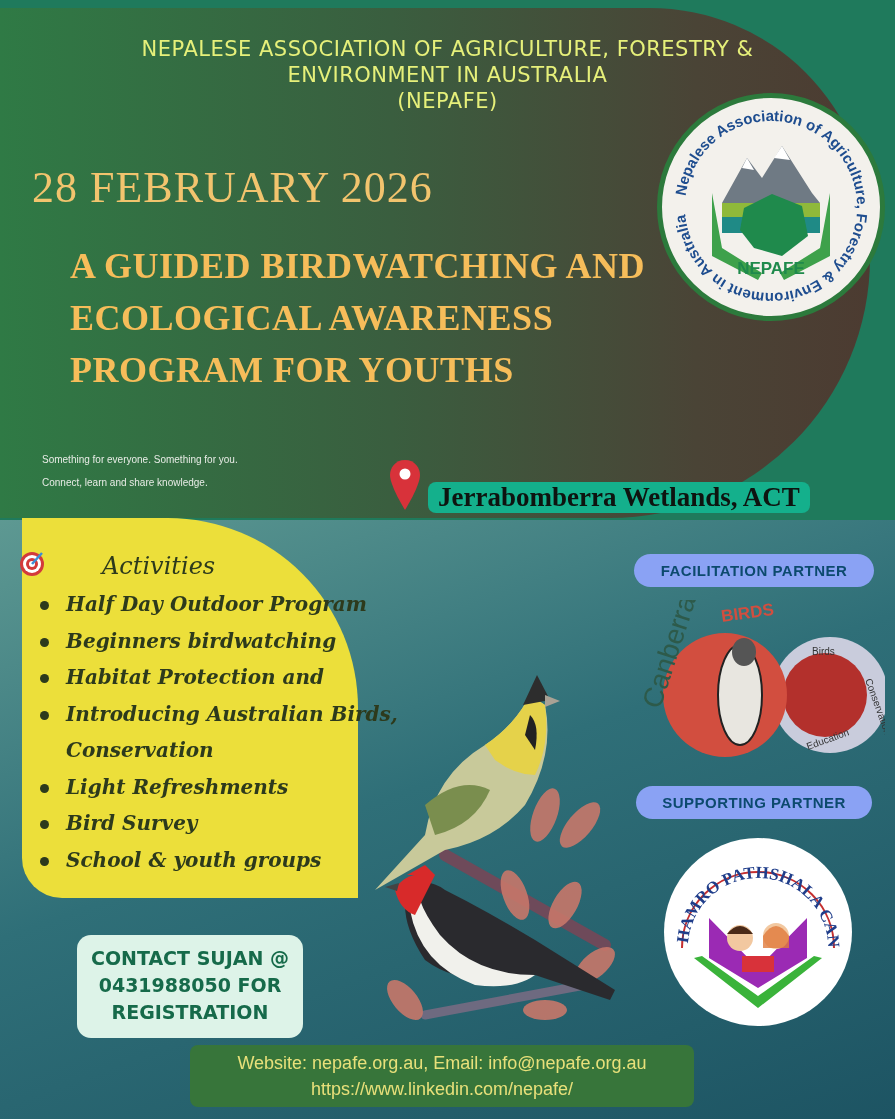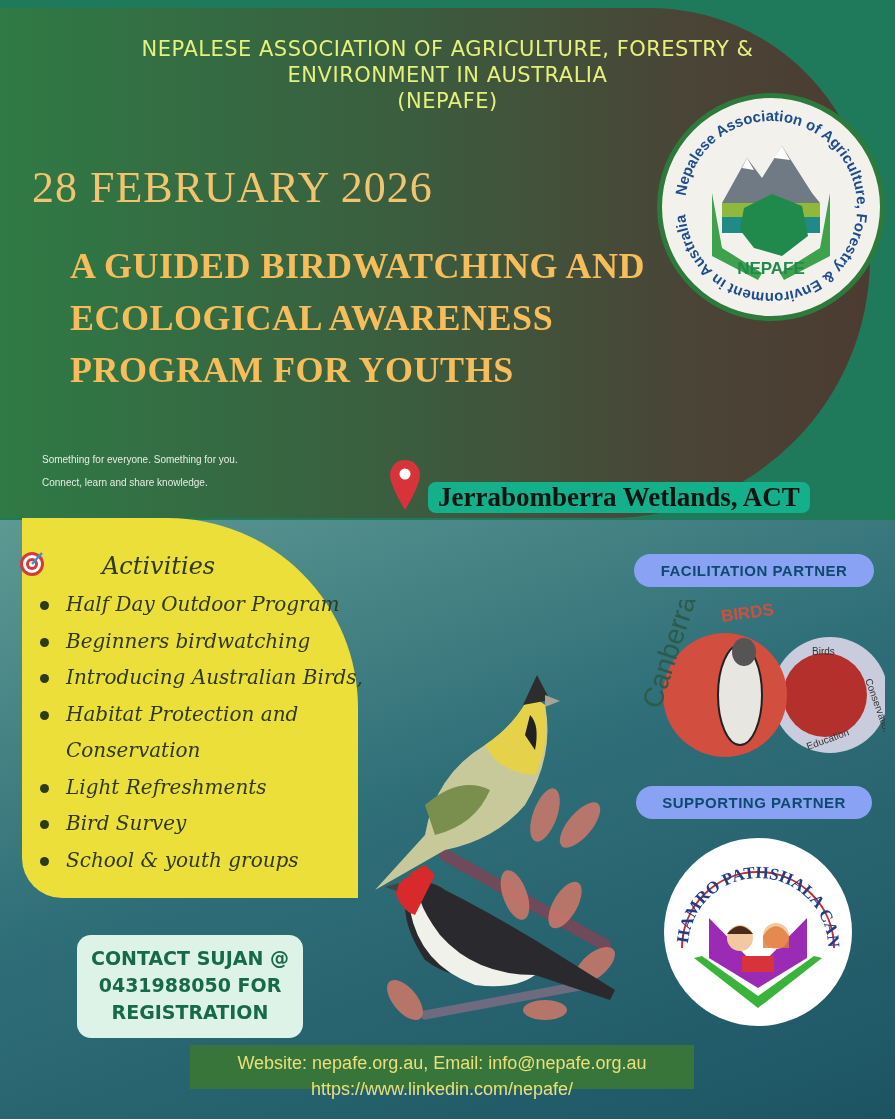--- a/index.html
+++ b/index.html
@@ -54,21 +54,21 @@
     background: #ecdf3a; border-radius: 0 190px 0 40px;
   }
   .activities-title {
     position: absolute; left: 18px; top: 549px; display: flex; align-items: center;
     color: #2d3a1c; font-family: "DejaVu Serif", serif; font-style: italic; font-size: 24px; gap: 48px;
   }
   .activities-list {
     position: absolute; left: 40px; top: 586px; list-style: none;
     color: #2d3a1c; font-family: "DejaVu Serif", serif; font-style: italic; font-size: 20px; line-height: 36.5px;
   }
-  .activities-list li { position: relative; padding-left: 26px; }
+  .activities-list li { position: relative; padding-left: 26px; font-weight: bold; }
   .activities-list li::before {
     content: ""; position: absolute; left: 0; top: 15px; width: 9px; height: 9px; border-radius: 50%; background: #2d3a1c;
   }
   .activities-list li.cont::before { display: none; }
   .partner-pill {
     position: absolute; background: #8aa2f4; border-radius: 18px;
     color: #0c4a6e; font-weight: bold; font-size: 15px; letter-spacing: 0.5px;
     padding: 8px 16px; text-align: center;
   }
   .canberra-logo { position: absolute; left: 640px; top: 600px; width: 245px; height: 165px; }
@@ -76,22 +76,22 @@
     position: absolute; left: 664px; top: 838px; width: 188px; height: 188px; border-radius: 50%; background: #fff;
   }
   .birds { position: absolute; left: 365px; top: 665px; width: 265px; height: 370px; }
   .contact-card {
     position: absolute; left: 77px; top: 935px; width: 226px; height: 103px;
     background: #ddf3e8; border-radius: 14px; text-align: center;
     color: #166a4a; font-family: "DejaVu Sans", sans-serif; font-weight: bold; font-size: 19px; line-height: 27px;
     padding-top: 10px;
   }
   .footer-card {
-    position: absolute; left: 190px; top: 1045px; width: 504px; height: 44px;
-    background: #37753a; border-radius: 0; text-align: center;
+    position: absolute; left: 190px; top: 1045px; width: 504px; height: 62px;
+    background: #37753a; border-radius: 8px; text-align: center;
     color: #e8e07a; font-size: 18px; line-height: 26px; padding-top: 5px;
   }
 </style>
 </head>
 <body>
 
 <div class="top-band"></div>
 <div class="top-shape"></div>
 
 <div class="org-title">
@@ -152,22 +152,22 @@
       <circle cx="14" cy="15" r="6" fill="#d33a3a"></circle>
       <circle cx="14" cy="15" r="3" fill="#fff"></circle>
       <line x1="14" y1="15" x2="24" y2="4" stroke="#3b8fd6" stroke-width="2.5"></line>
     </svg>
   </span>
   <span>Activities</span>
 </div>
 <ul class="activities-list">
   <li>Half Day Outdoor Program</li>
   <li>Beginners birdwatching</li>
+  <li>Habitat Protection and</li>
   <li>Introducing Australian Birds,</li>
-  <li>Habitat Protection and</li>
   <li class="cont">Conservation</li>
   <li>Light Refreshments</li>
   <li>Bird Survey</li>
   <li>School &amp; youth groups</li>
 </ul>
 
 <div class="partner-pill" style="left:634px; top:554px; width:240px;">FACILITATION PARTNER</div>
 <div class="canberra-logo">
   <svg width="245" height="165" viewBox="0 0 245 165">
     <circle cx="190" cy="95" r="58" fill="#c9ccdc"></circle>

